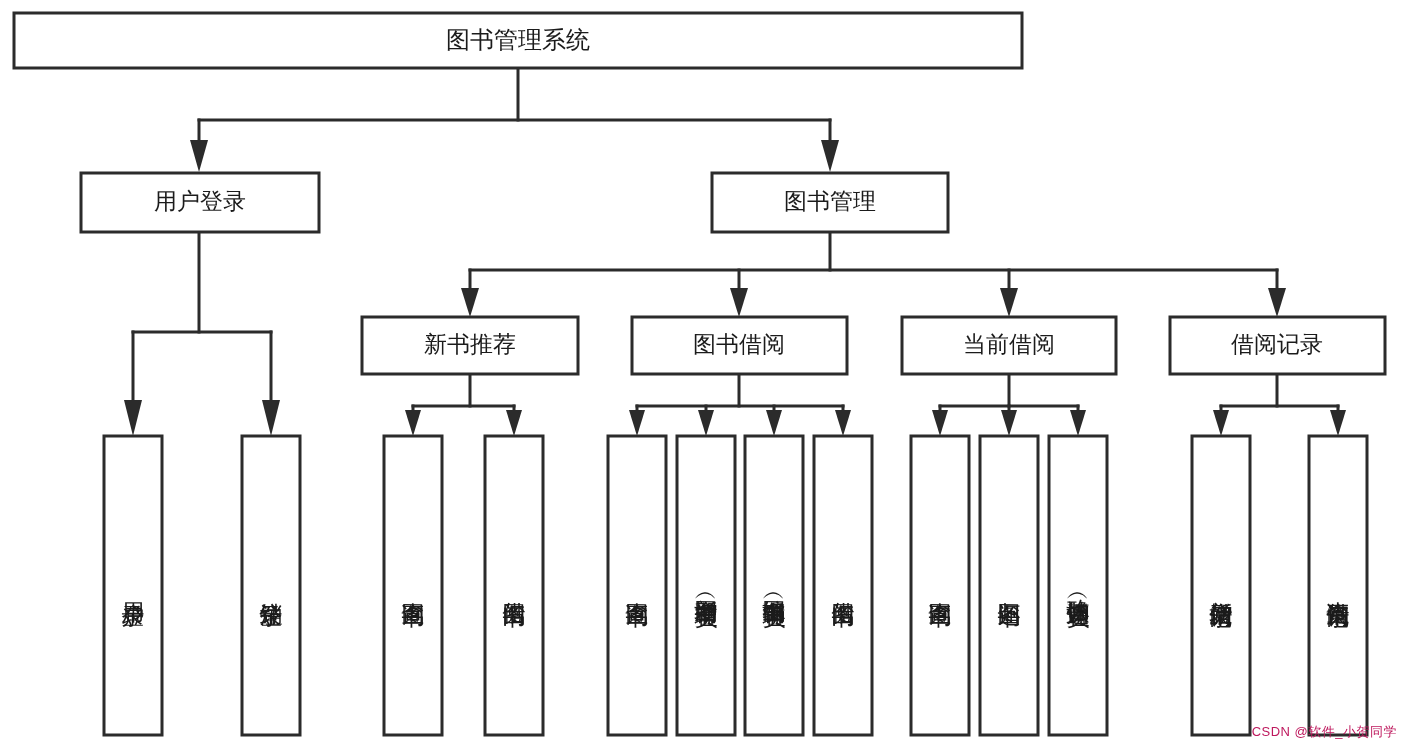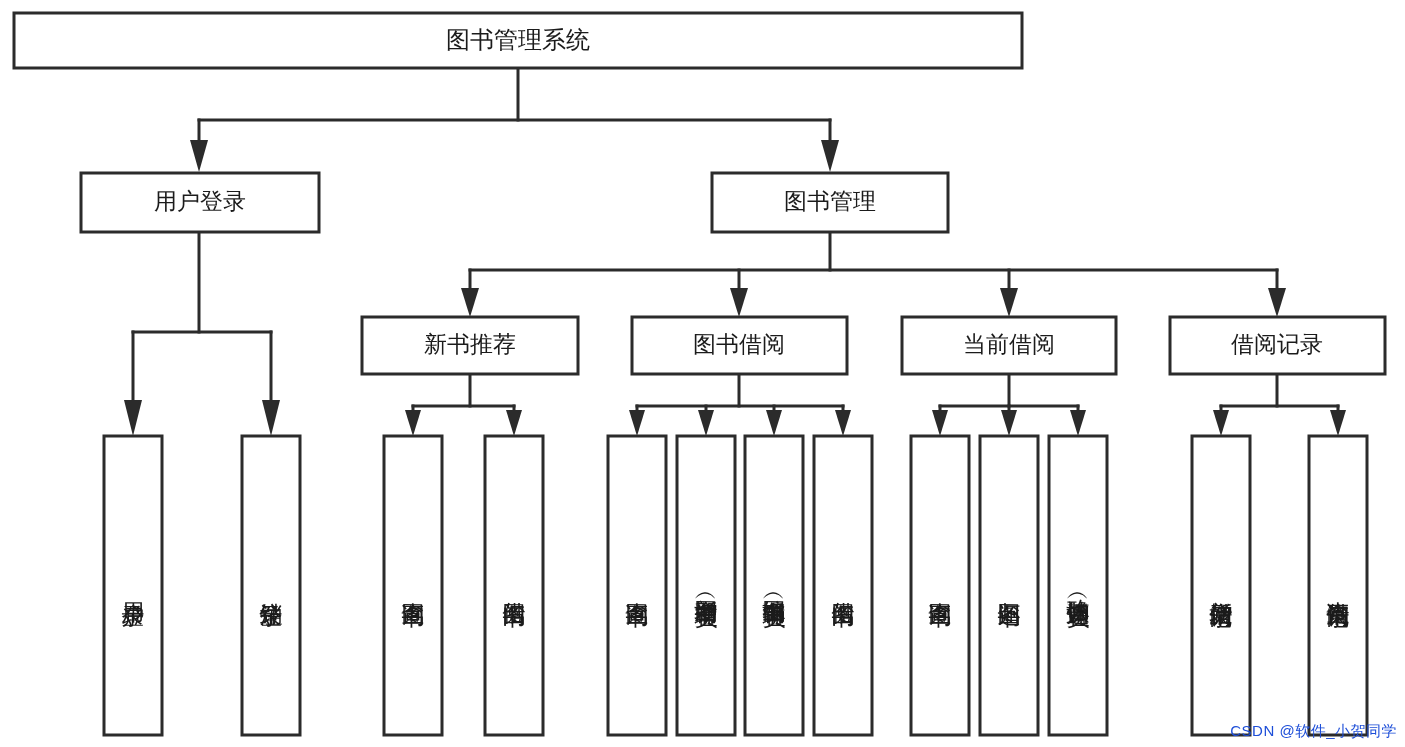--- a/index.html
+++ b/index.html
@@ -71,22 +71,22 @@
     display: flex;
     align-items: center;
     justify-content: center;
     pointer-events: none;
   }
   .watermark {
     position: absolute;
     right: 8px;
     bottom: 6px;
     font-family: "Liberation Sans", "DejaVu Sans", sans-serif;
-    font-size: 15px;
-    color: #1d4ed8;
+    font-size: 13px;
+    color: #be185d;
     letter-spacing: 0.5px;
     white-space: nowrap;
   }
 </style>
 </head>
 <body>
 
 <div id="diagram-root">
 
   <svg class="diagram" viewBox="0 0 1405 747">

